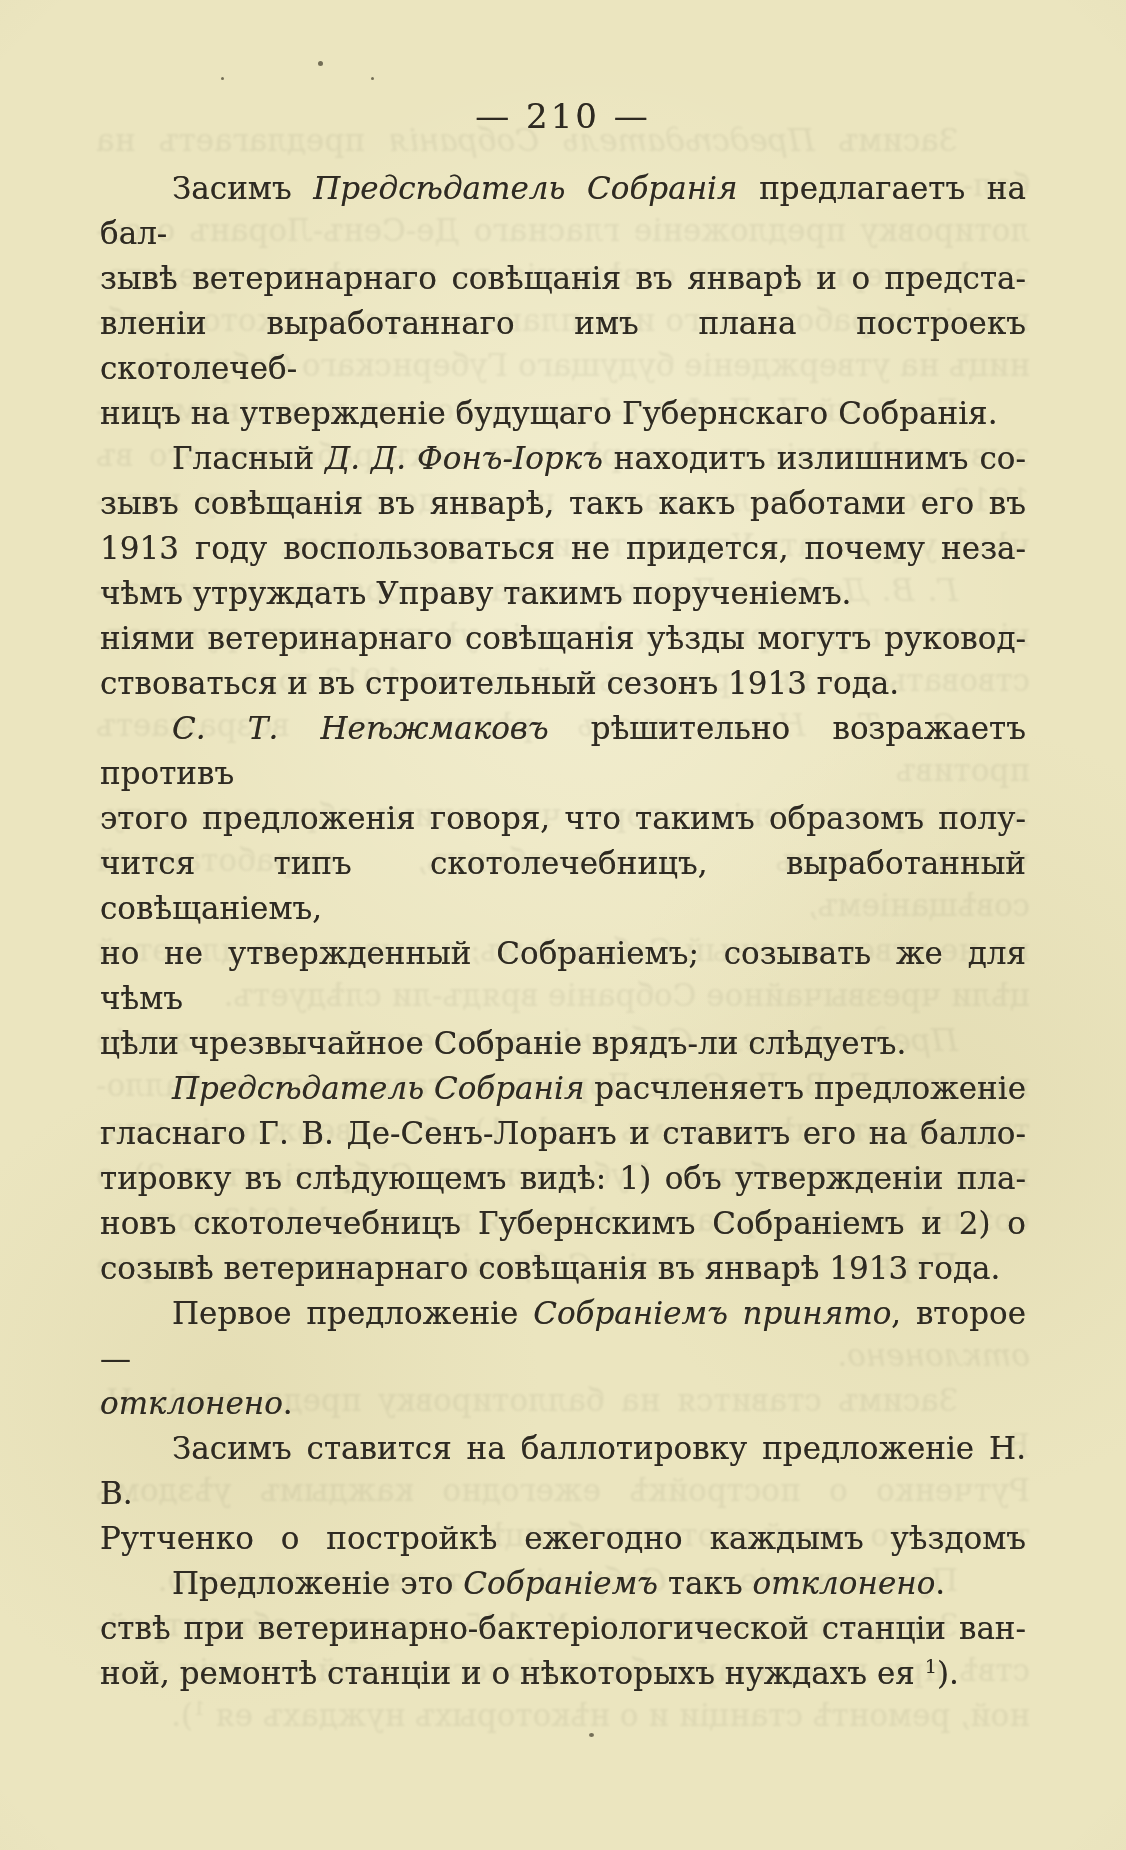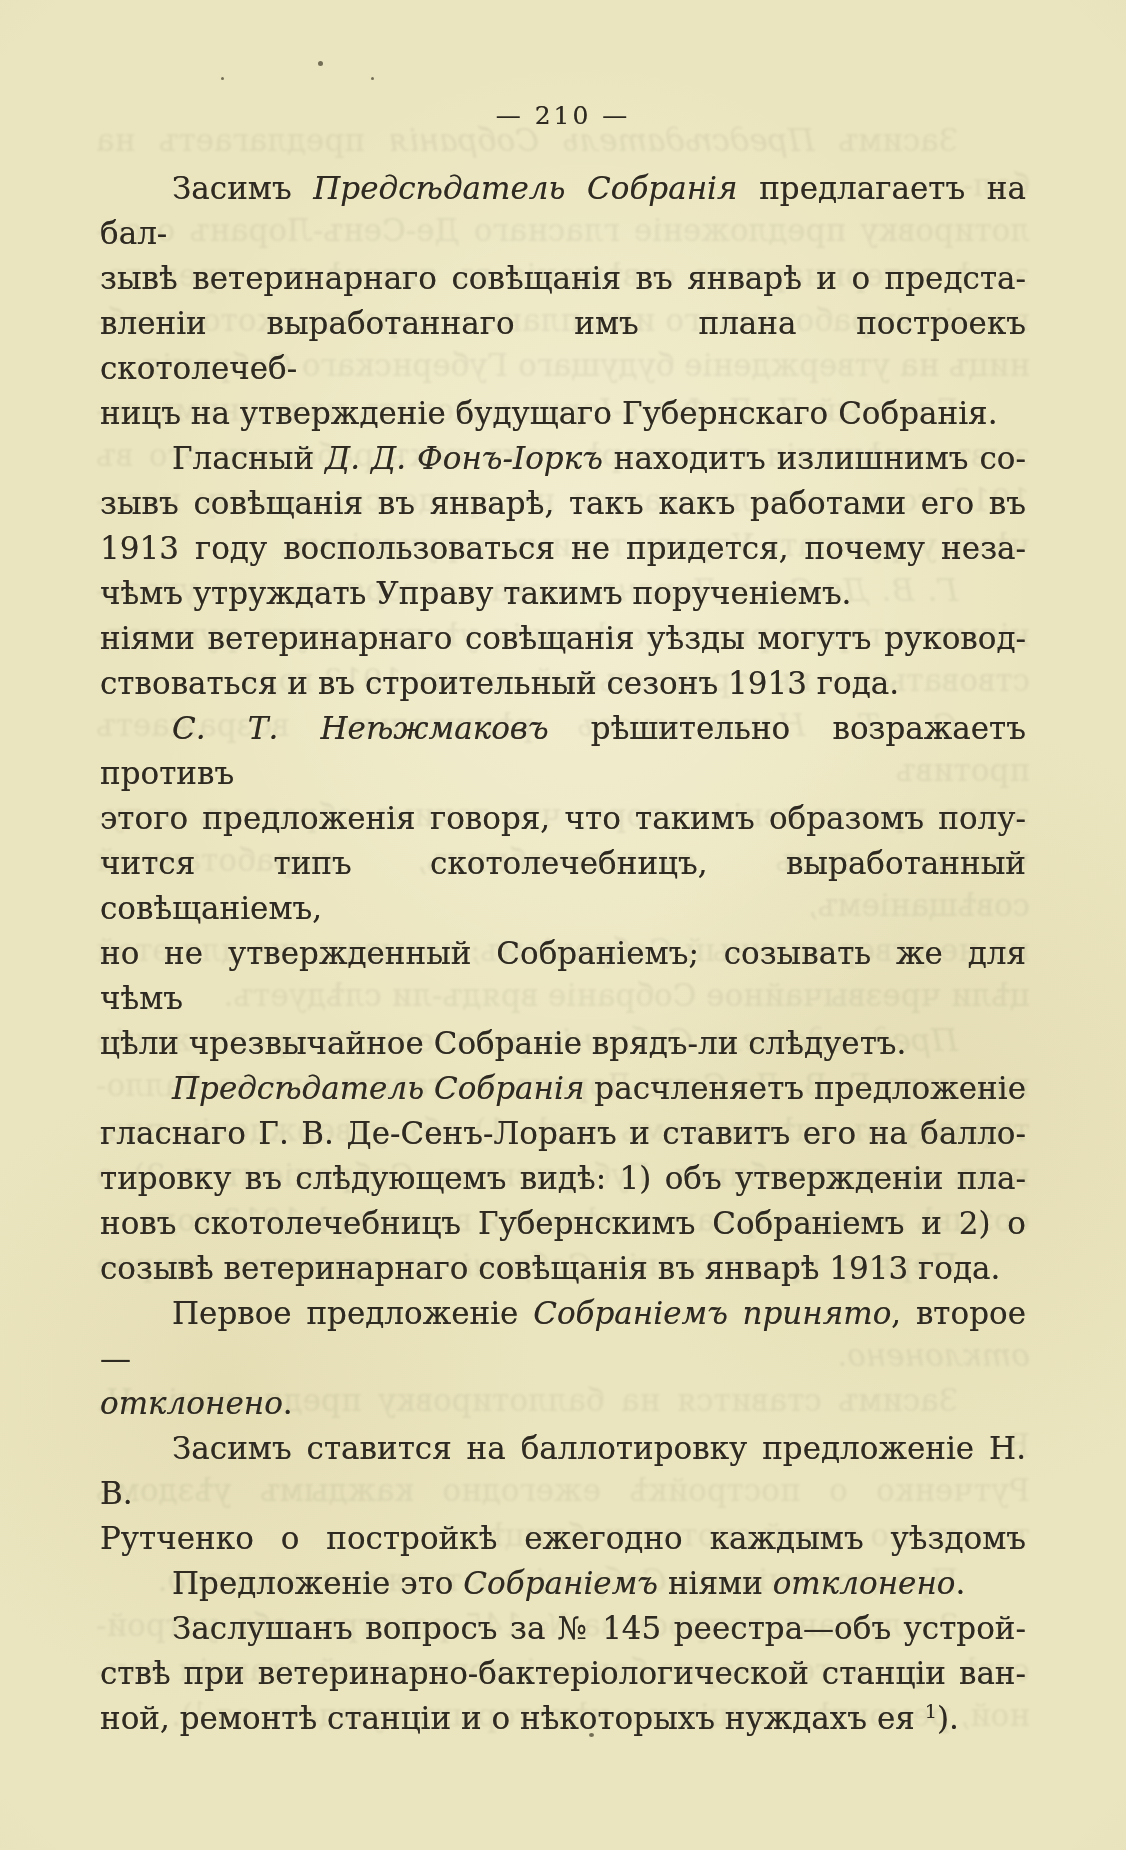--- a/index.html
+++ b/index.html
@@ -33,21 +33,21 @@
     color: #4f5038;
     pointer-events: none;
     user-select: none;
   }
 
   .content { position: relative; }
 
   .page-number {
     padding-top: 94px;
     text-align: center;
-    font-size: 25px;
+    font-size: 34px;
     letter-spacing: 3px;
     line-height: 44px;
     text-shadow: 0 0 0.6px rgba(46,42,34,0.55);
   }
 
   .body-lines {
     margin: 28px 100px 0 100px;
     font-size: 31px;
     text-shadow: 0 0 0.6px rgba(46,42,34,0.5);
   }
@@ -138,22 +138,21 @@
         <div class="line last"><span>цѣли чрезвычайное Собраніе врядъ-ли слѣдуетъ.</span></div>
         <div class="line indent"><span class="it">Предсѣдатель Собранія</span><span> расчленяетъ предложеніе</span></div>
         <div class="line"><span>гласнаго Г. В. Де-Сенъ-Лоранъ и ставитъ его на балло-</span></div>
         <div class="line"><span>тировку въ слѣдующемъ видѣ: 1) объ утвержденіи пла-</span></div>
         <div class="line"><span>новъ скотолечебницъ Губернскимъ Собраніемъ и 2) о</span></div>
         <div class="line last"><span>созывѣ ветеринарнаго совѣщанія въ январѣ 1913 года.</span></div>
         <div class="line indent"><span>Первое предложеніе </span><span class="it">Собраніемъ принято</span><span>, второе—</span></div>
         <div class="line last"><span class="it">отклонено</span><span>.</span></div>
         <div class="line indent"><span>Засимъ ставится на баллотировку предложеніе Н. В.</span></div>
         <div class="line"><span>Рутченко о постройкѣ ежегодно каждымъ уѣздомъ</span></div>
-        <div class="line indent last"><span>Предложеніе это </span><span class="it">Собраніемъ</span><span> ніями </span><span class="it">отклонено</span><span>.</span></div>
-        <div class="line indent"><span>Заслушанъ вопросъ за № 145 реестра—объ устрой-</span></div>
+        <div class="line indent last"><span>Предложеніе это </span><span class="it">Собраніемъ</span><span> такъ </span><span class="it">отклонено</span><span>.</span></div>
         <div class="line"><span>ствѣ при ветеринарно-бактеріологической станціи ван-</span></div>
         <div class="line last"><span>ной, ремонтѣ станціи и о нѣкоторыхъ нуждахъ ея </span><span class="sup">1</span><span>).</span></div>
       </div>
 
   </div>
 
   <div class="speck" style="left:318px; top:61px;  width:5px; height:5px;"></div>
   <div class="speck" style="left:221px; top:77px;  width:3px; height:3px;"></div>
   <div class="speck" style="left:371px; top:77px;  width:3px; height:3px;"></div>
   <div class="speck" style="left:589px; top:1733px; width:5px; height:4px;"></div>

